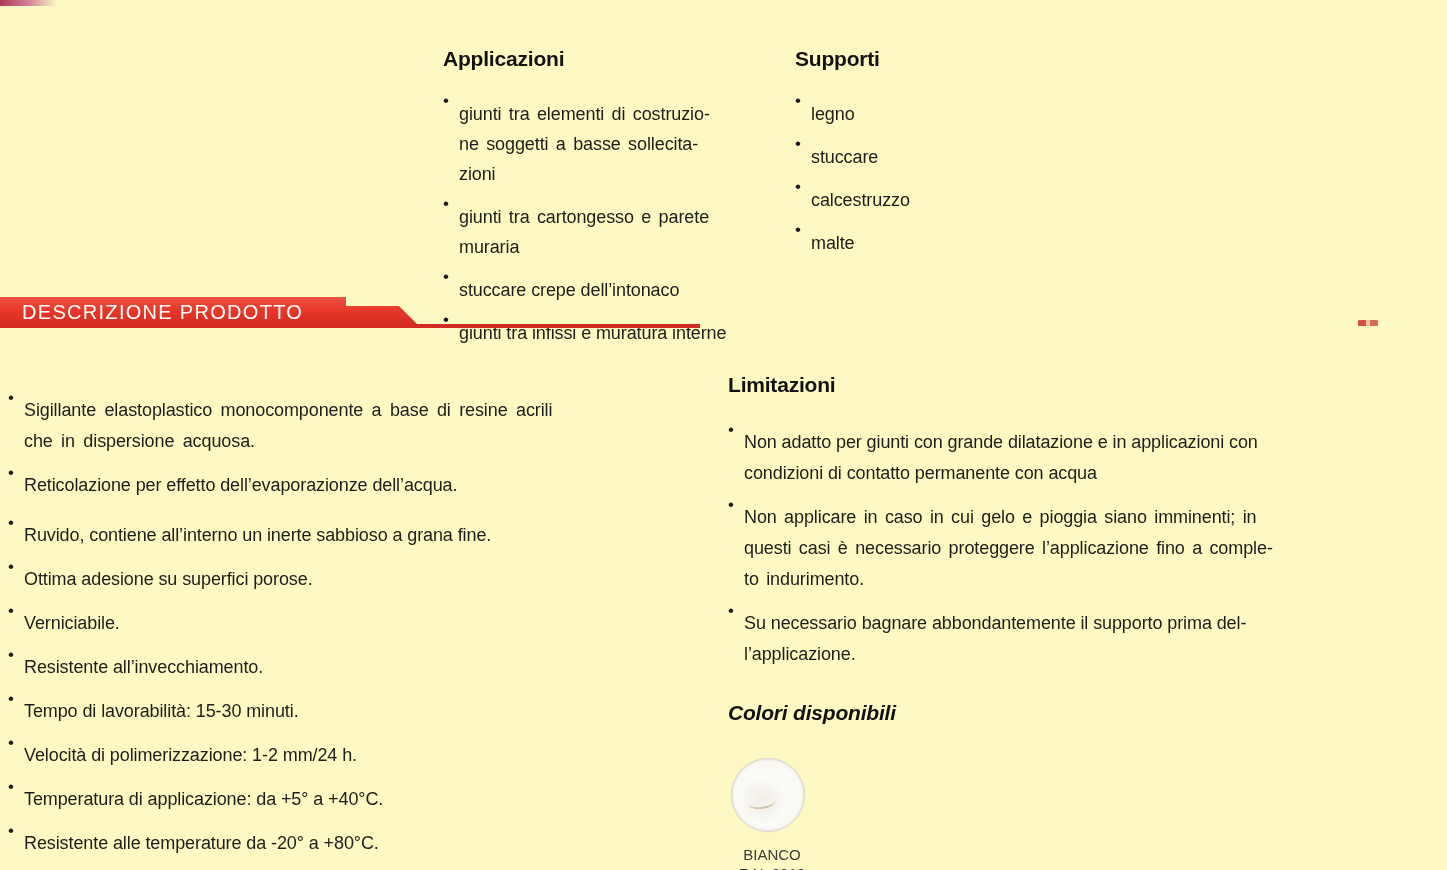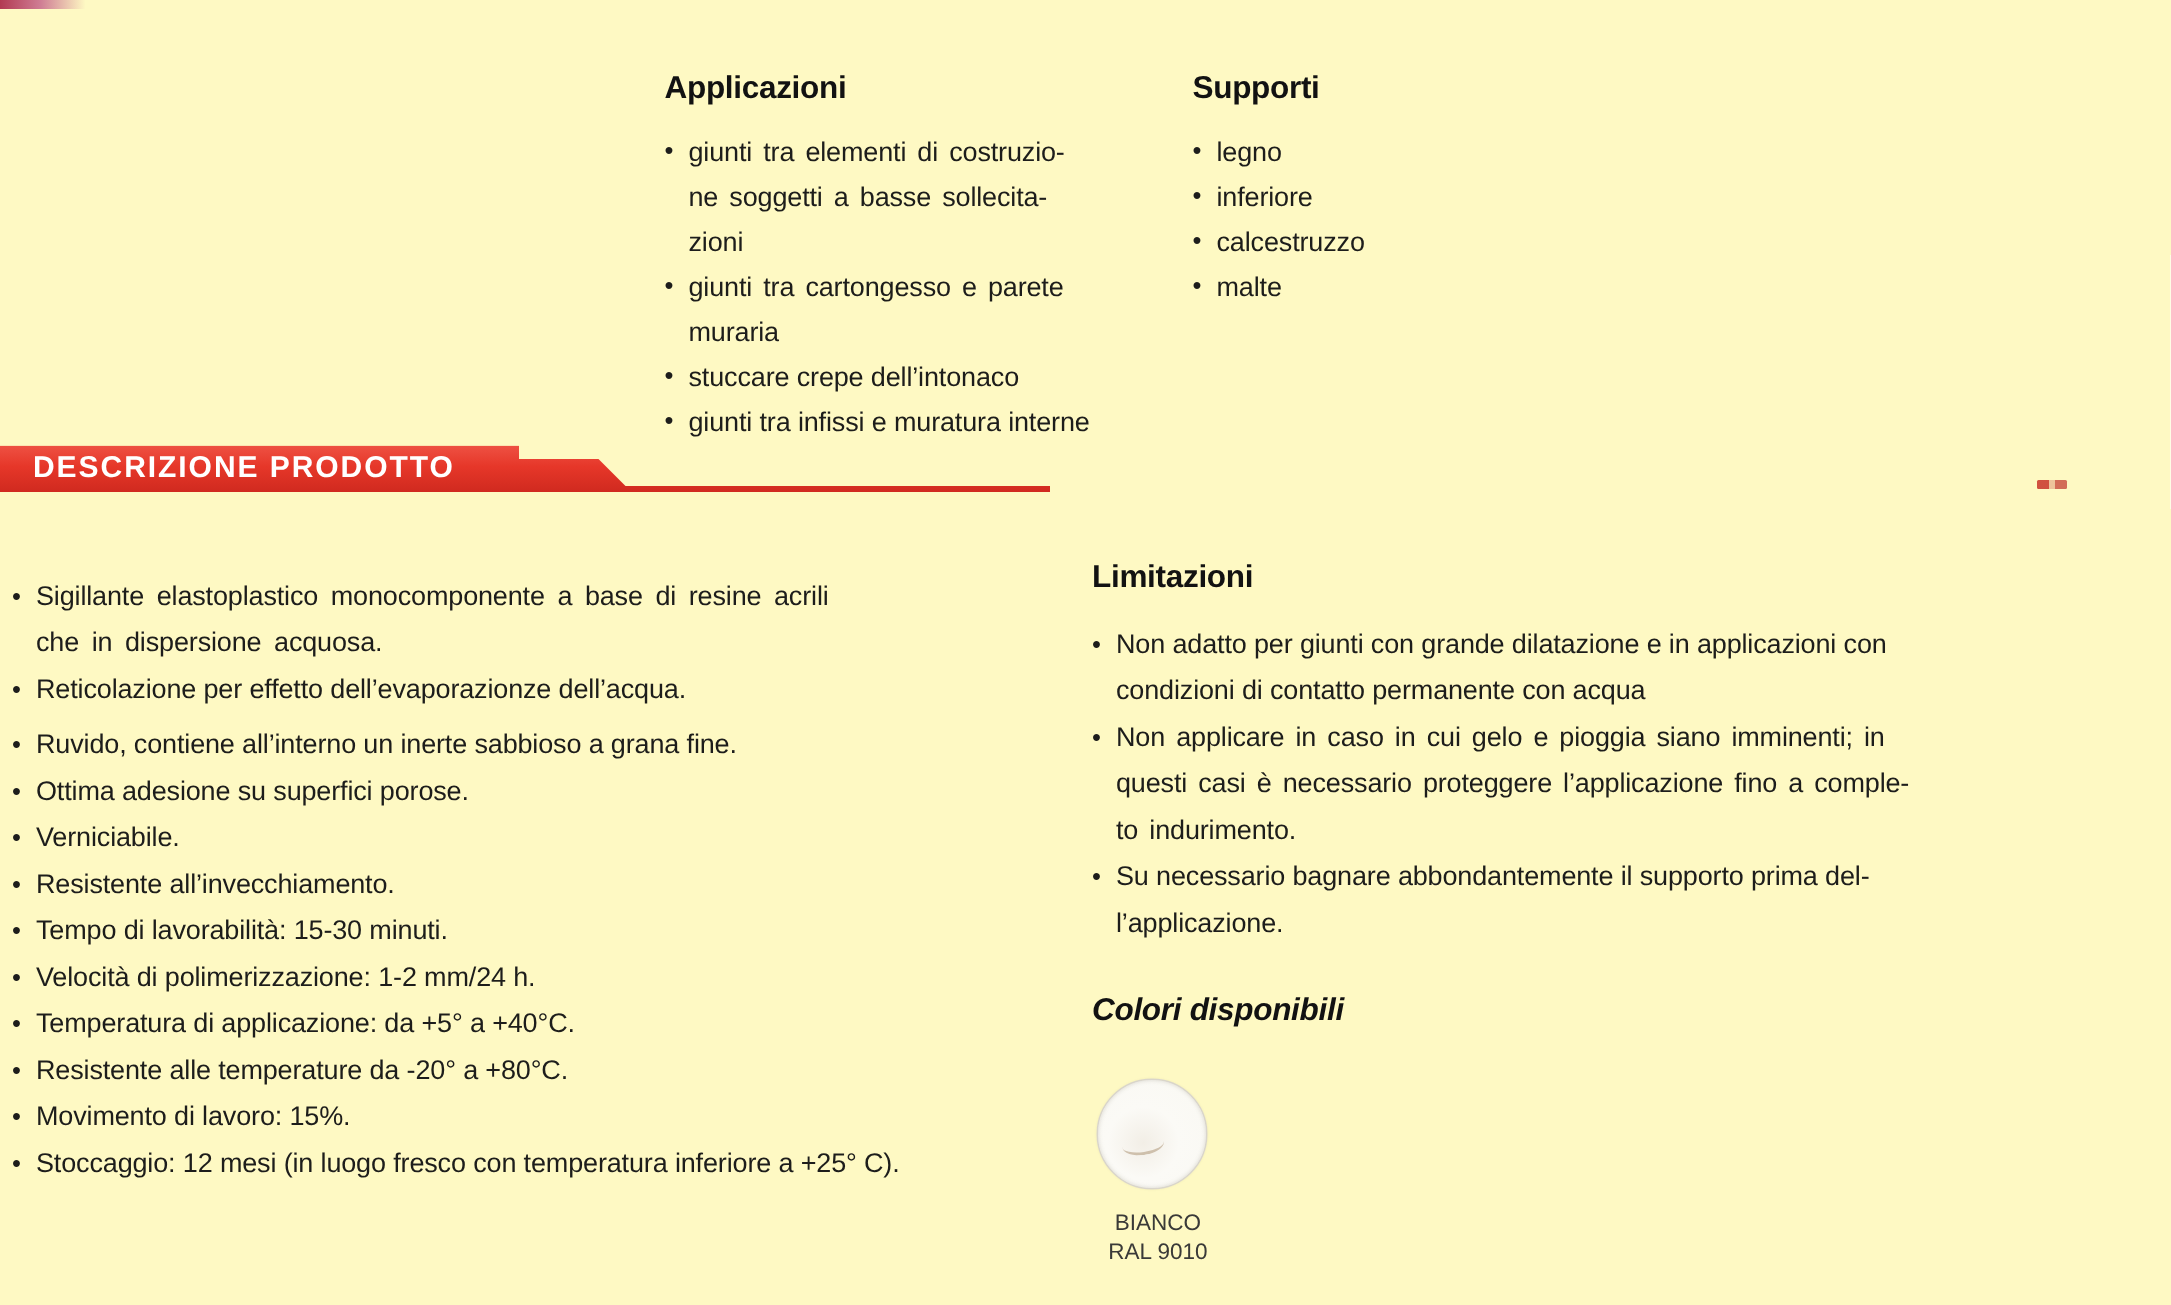--- a/index.html
+++ b/index.html
@@ -58,20 +58,21 @@
     line-height: 31px;
     letter-spacing: -0.1px;
   }
   ul.blist li .bullet {
     flex: 0 0 16px;
     font-size: 17px;
   }
   ul.blist li .itxt {
     white-space: pre-line;
     flex: 1 1 auto;
+    margin-top: 13px;
   }
   .wide  { word-spacing: 2.5px; }
   .wider { word-spacing: 3.5px; }
 
   
   .top-apps {
     position: absolute;
     left: 443px; top: 42px;
     width: 340px;
   }
@@ -94,21 +95,21 @@
     left: 0; top: 297px;
     width: 700px; height: 31px;
     background: linear-gradient(180deg, #ee5143 0%, #e63729 45%, #d02a1f 100%);
     clip-path: polygon(0 0, 346px 0, 346px 9px, 399px 9px, 417px 27px, 700px 27px, 700px 31px, 0 31px);
   }
   .banner .banner-label {
     position: absolute;
     left: 22px; top: 0;
     line-height: 30px;
     font-size: 20px;
-    font-weight: bold;
+    font-weight: normal;
     letter-spacing: 1.3px;
     color: #ffffff;
   }
 
   
   .col-left {
     position: absolute;
     left: 8px; top: 366px;
     width: 700px;
   }
@@ -191,21 +192,21 @@
 
   <section class="top-supports">
     <h2 class="sec-title">Supporti</h2>
     <ul class="blist">
       <li>
         <span class="bullet">•</span>
         <span class="itxt">legno</span>
       </li>
       <li>
         <span class="bullet">•</span>
-        <span class="itxt">inferiore</span>
+        <span class="itxt">stuccare</span>
       </li>
       <li>
         <span class="bullet">•</span>
         <span class="itxt">calcestruzzo</span>
       </li>
       <li>
         <span class="bullet">•</span>
         <span class="itxt">malte</span>
       </li>
     </ul>

